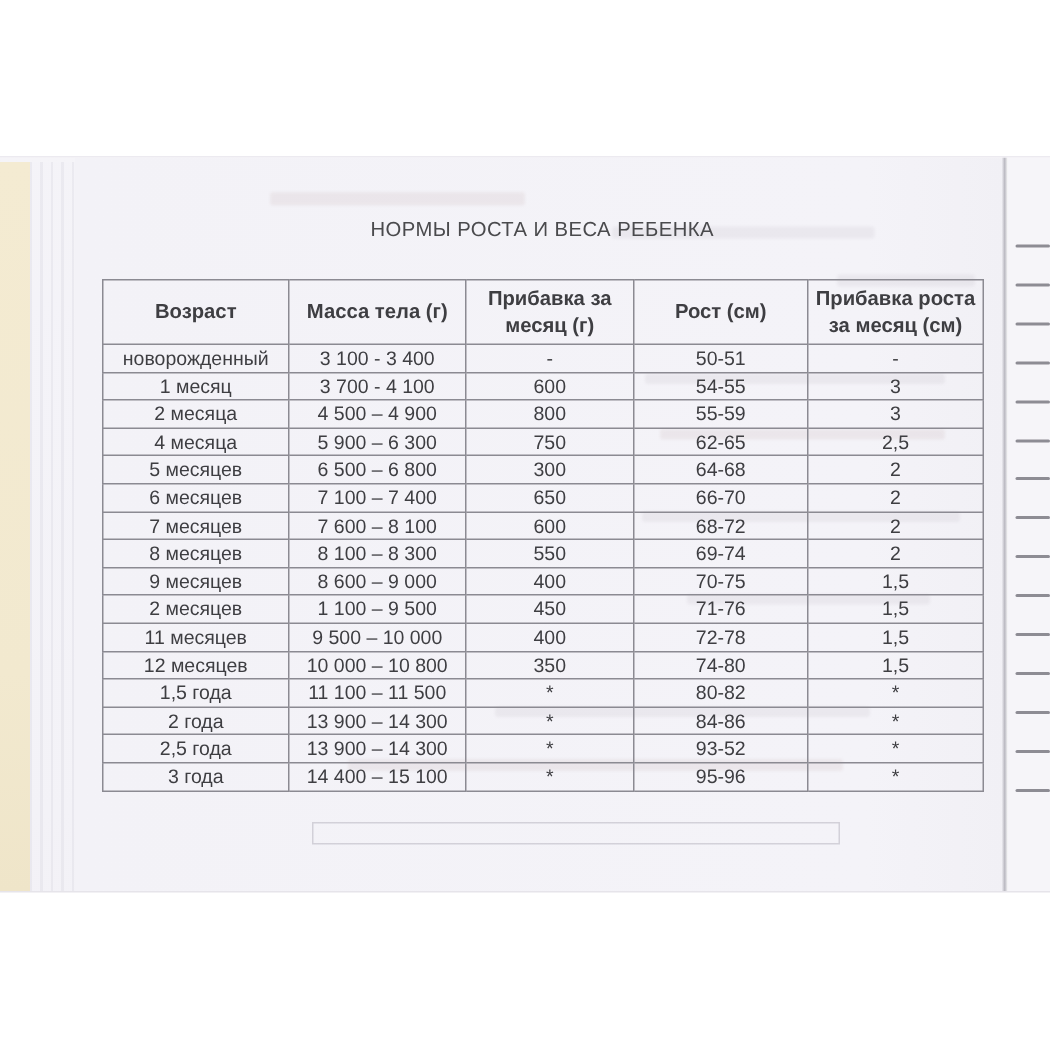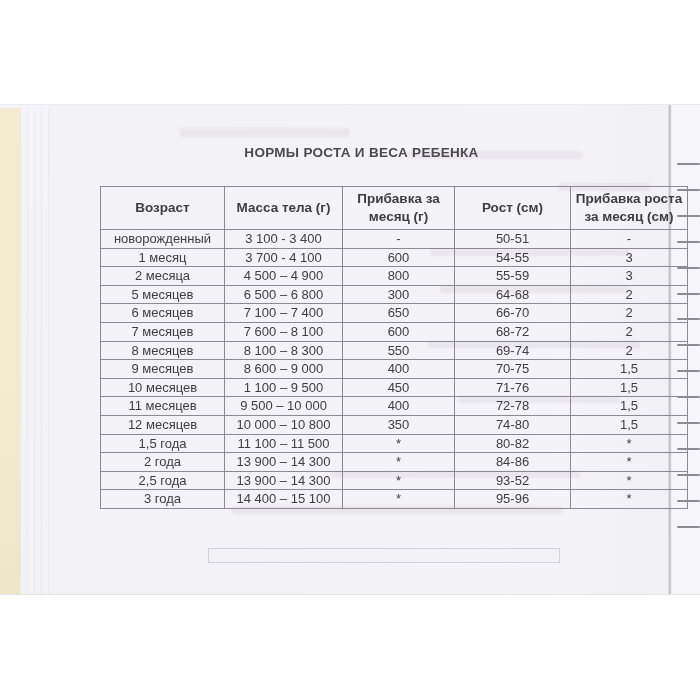--- a/index.html
+++ b/index.html
@@ -34,28 +34,27 @@
   .right-page{
     position:absolute;left:672px;top:0;width:28px;height:489px;
     background:#f6f5f9;
   }
   .rule-line{
     position:absolute;left:5px;width:23px;height:2px;border-radius:1px;
     background:#8d8c94;
   }
   .page-title{
     position:absolute;left:68px;top:145px;width:587px;
-    text-align:center;font-weight:bold;font-size:13.5px;letter-spacing:.3px;
+    text-align:center;font-weight:normal;font-size:13.5px;letter-spacing:.3px;
     color:#4a4a4d;
   }
   table.norm{
     position:absolute;left:68px;top:186px;width:587px;
     border-collapse:collapse;table-layout:fixed;
     border:1.5px solid #78777f;
-    margin-left:32px;
   }
   table.norm th, table.norm td{
     border:1px solid #8b8a92;
     color:#3e3e42;text-align:center;vertical-align:middle;
     padding:0 2px;overflow:hidden;white-space:nowrap;
   }
   table.norm th{
     font-size:13.5px;font-weight:bold;height:42px;line-height:1.3;
     white-space:normal;
   }
@@ -149,20 +148,27 @@
         <td>3</td>
       </tr>
       <tr>
         <td>2 месяца</td>
         <td>4 500 – 4 900</td>
         <td>800</td>
         <td>55-59</td>
         <td>3</td>
       </tr>
       <tr>
+        <td>4 месяца</td>
+        <td>5 900 – 6 300</td>
+        <td>750</td>
+        <td>62-65</td>
+        <td>2,5</td>
+      </tr>
+      <tr>
         <td>5 месяцев</td>
         <td>6 500 – 6 800</td>
         <td>300</td>
         <td>64-68</td>
         <td>2</td>
       </tr>
       <tr>
         <td>6 месяцев</td>
         <td>7 100 – 7 400</td>
         <td>650</td>
@@ -184,21 +190,21 @@
         <td>2</td>
       </tr>
       <tr>
         <td>9 месяцев</td>
         <td>8 600 – 9 000</td>
         <td>400</td>
         <td>70-75</td>
         <td>1,5</td>
       </tr>
       <tr>
-        <td>10 месяцев</td>
+        <td>2 месяцев</td>
         <td>1 100 – 9 500</td>
         <td>450</td>
         <td>71-76</td>
         <td>1,5</td>
       </tr>
       <tr>
         <td>11 месяцев</td>
         <td>9 500 – 10 000</td>
         <td>400</td>
         <td>72-78</td>

